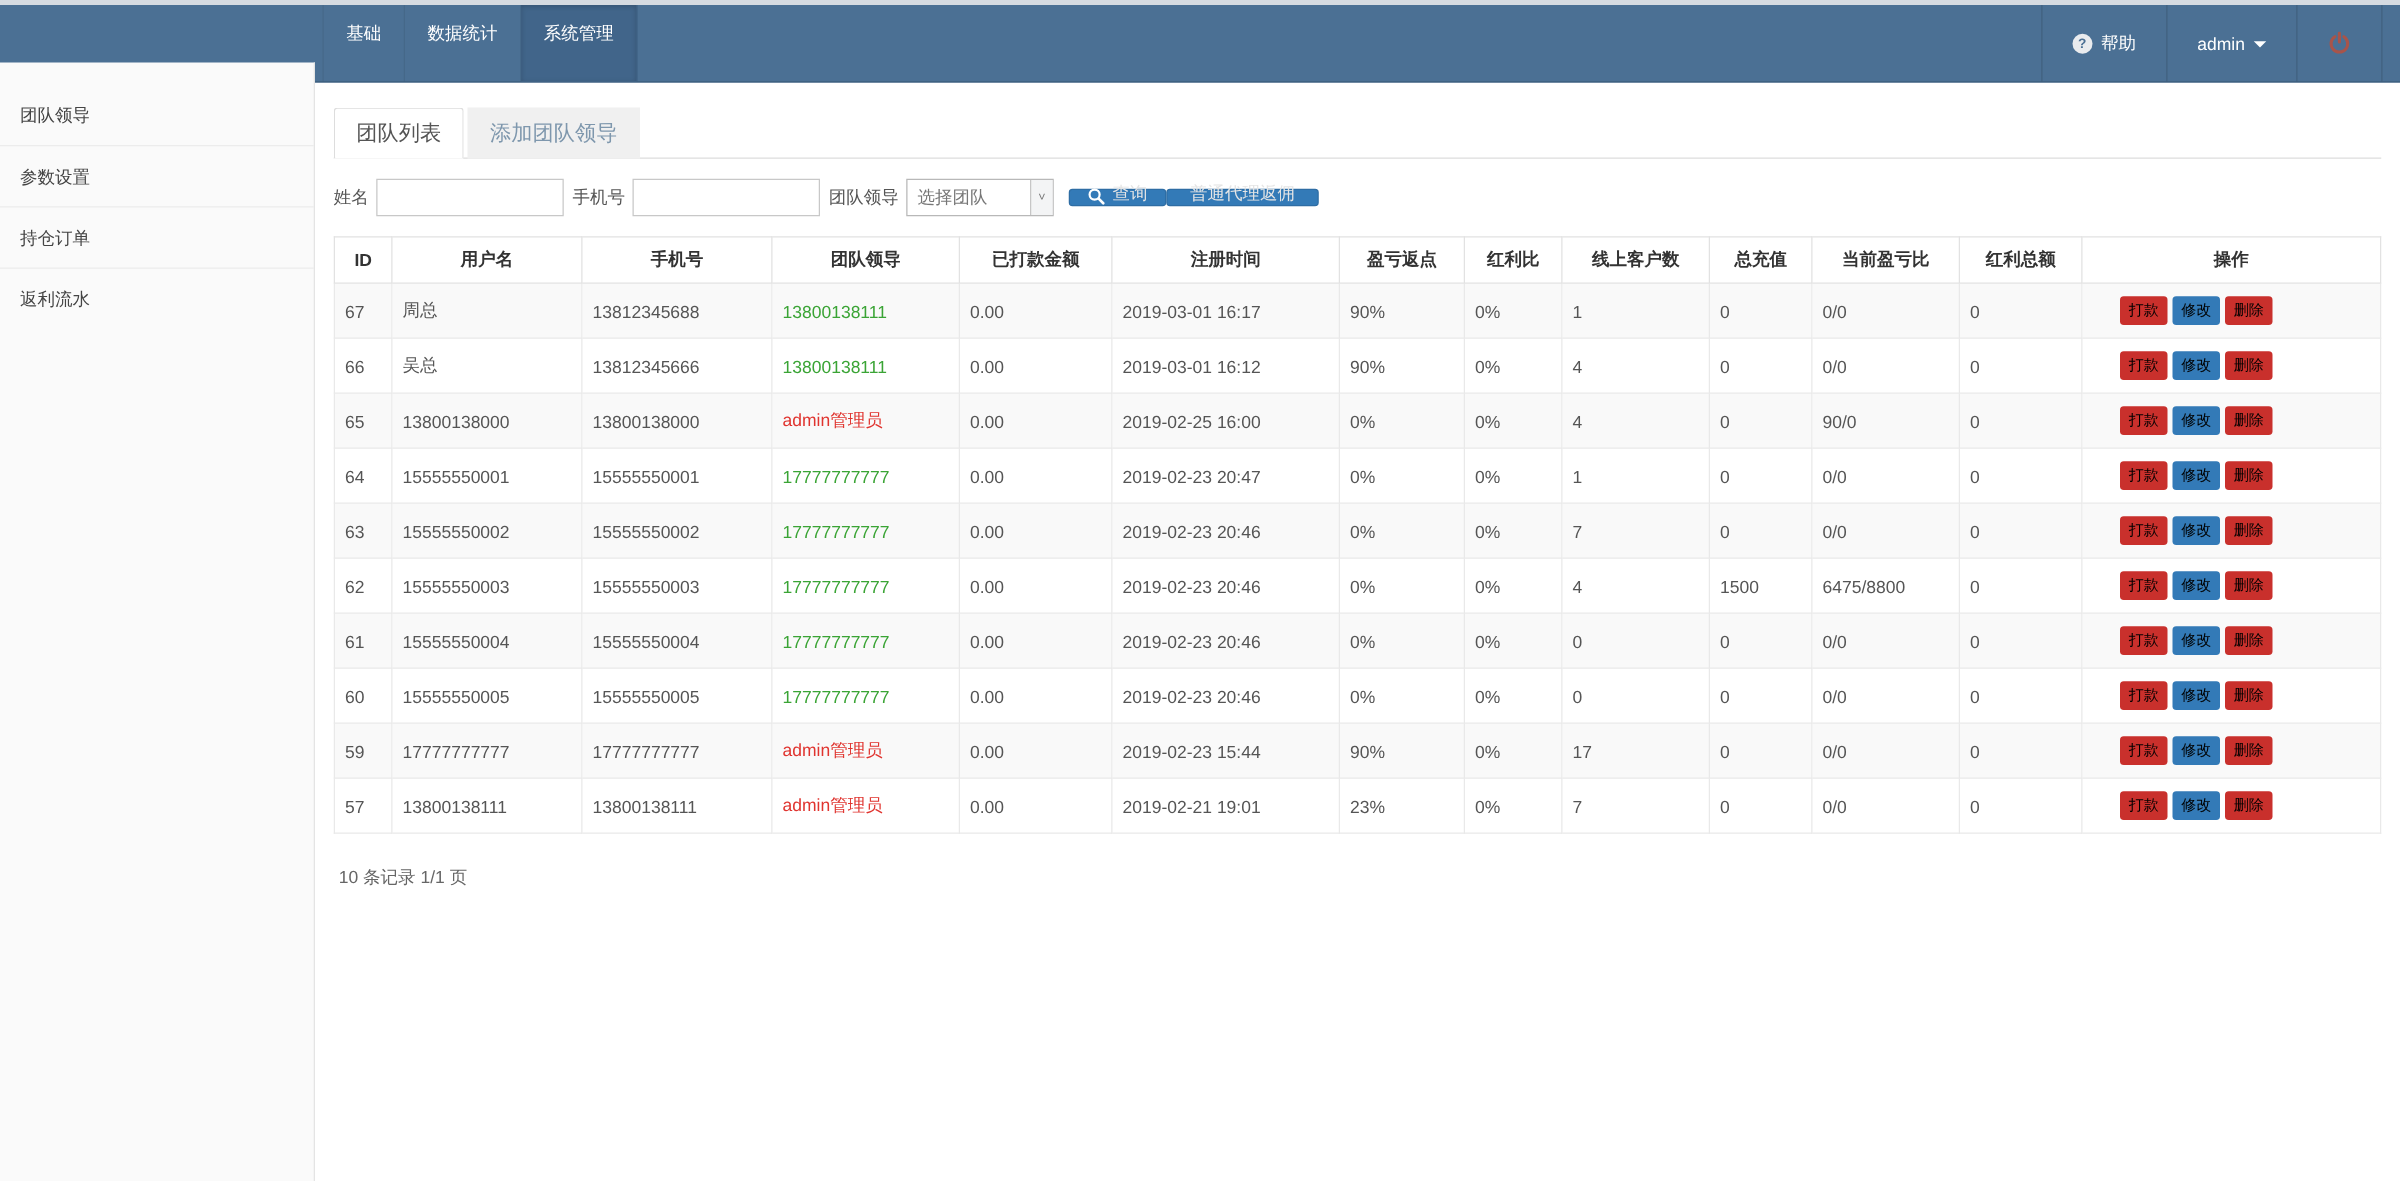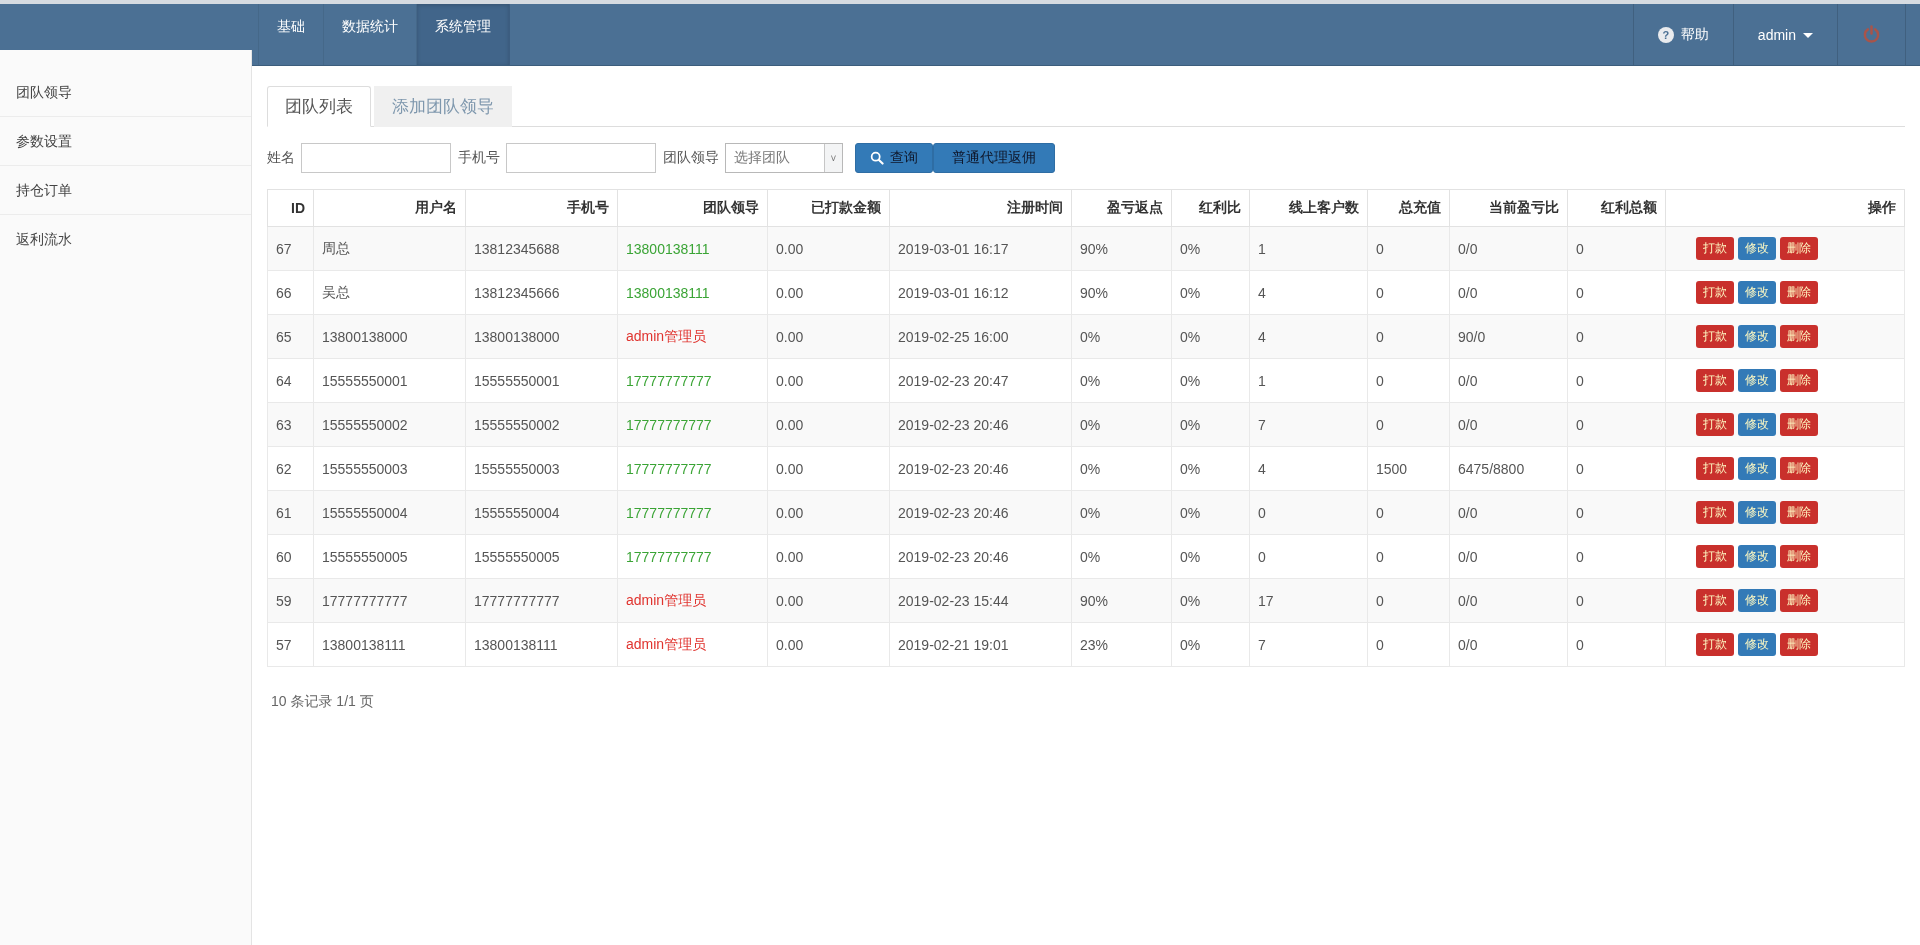--- a/index.html
+++ b/index.html
@@ -71,40 +71,40 @@
   .select-box {
     width:118px; height:30px; border:1px solid #b8b8b8; background:#fff; color:#777;
     display:flex; align-items:center; justify-content:space-between; cursor:pointer; font-size:14px;
   }
   .select-value { padding-left:8px; }
   .select-arrow {
     width:18px; height:28px; border-left:1px solid #c6c6c6; background:#f3f4f5;
     display:flex; align-items:center; justify-content:center; color:#777; font-size:10px;
   }
   .btn {
-    background:#337ab7; color:#0f172a; border:1px solid #2e6da4; height:30px;
+    background:#337ab7; color:#e5e5e5; border:1px solid #2e6da4; height:14px;
     font-size:14px; border-radius:3px; cursor:pointer; font-family:inherit;
-    display:inline-flex; align-items:center; gap:6px;
+    display:inline-flex; align-items:flex-end; gap:6px;
   }
   .btn-search { margin-left:12px; padding:0 14px; }
   .btn-rebate { padding:0 18px; }
 
   
   table.team-table { width:100%; border-collapse:collapse; font-size:14px; color:#555; table-layout:fixed; }
   .team-table th {
-    font-weight:bold; color:#333; text-align:right; padding:9px 8px;
+    font-weight:bold; color:#333; text-align:center; padding:9px 8px;
     border:1px solid #e2e2e2; background:#fff;
   }
   .team-table td { padding:10px 8px; border:1px solid #e9e9e9; overflow:hidden; white-space:nowrap; }
   .team-table tbody tr:nth-child(odd) { background:#f9f9f9; }
   .leader-green { color:#3aa435; }
   .leader-red { color:#e0342f; }
   td.actions { padding-left:30px; }
   .btn-xs {
-    font-size:12px; padding:3px 7px; border-radius:3px; color:#fef9c3; border:none;
+    font-size:12px; padding:3px 7px; border-radius:3px; color:#000000; border:none;
     margin-right:4px; cursor:pointer; font-family:inherit;
   }
   .btn-red { background:#c9302c; }
   .btn-blue { background:#337ab7; }
 
   .record-info { margin-top:26px; font-size:14px; color:#666; padding-left:4px; }
 </style>
 </head>
 <body>
 

